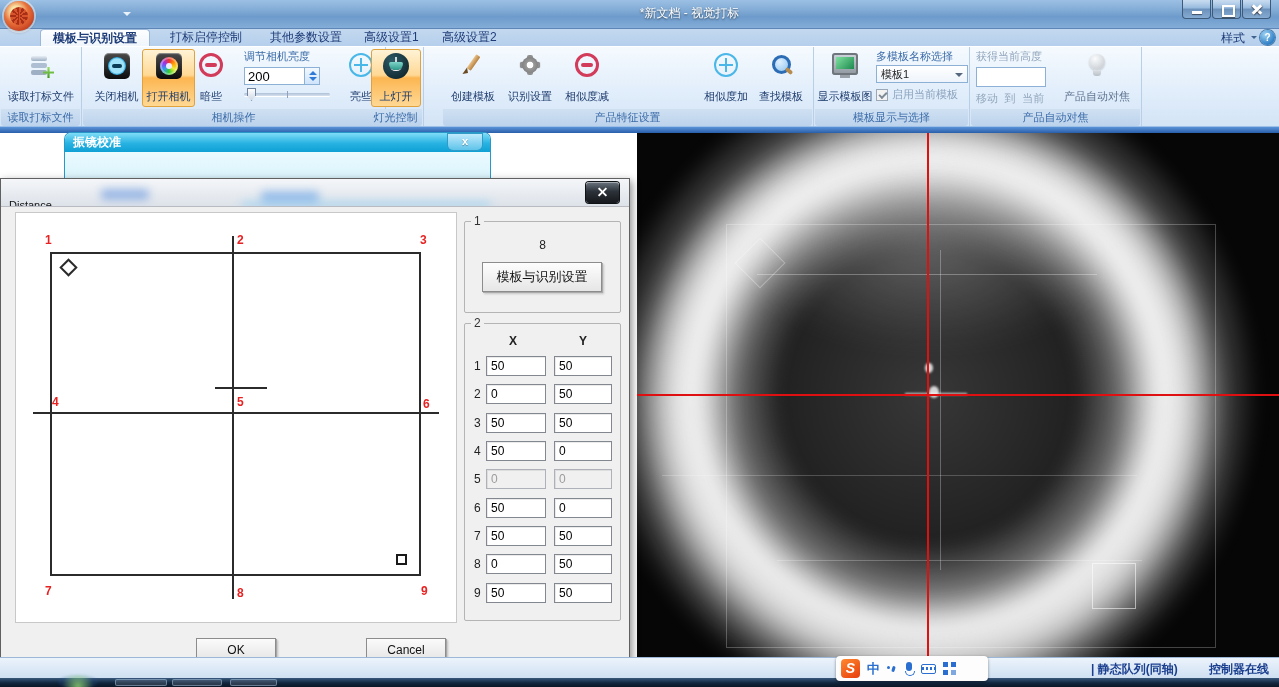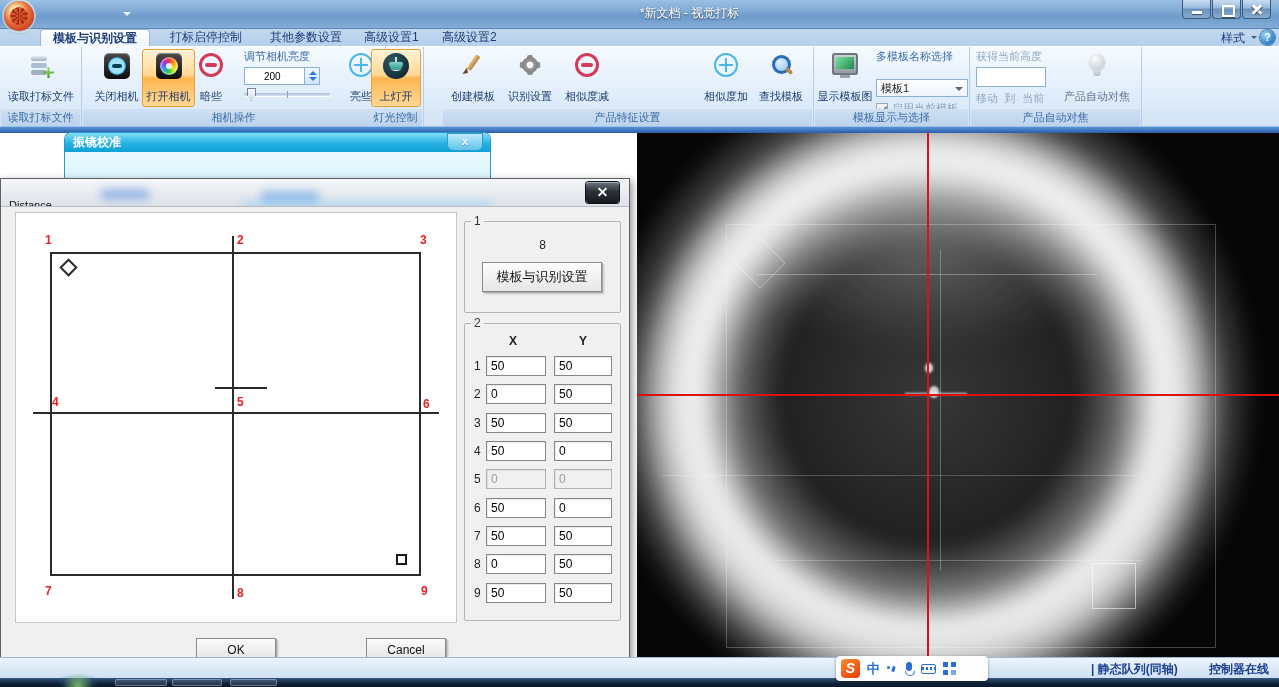--- a/index.html
+++ b/index.html
@@ -102,21 +102,21 @@
     background:linear-gradient(135deg,#7fe0a0,#1c8a4e); }
   .ic-screen::after { content:""; position:absolute; left:8px; bottom:-3px; width:10px; height:3px; background:#9aa1a8; }
   .ic-bulb { width:26px; height:26px; opacity:.75; }
   .ic-bulb::before { content:""; position:absolute; left:5px; top:1px; width:16px; height:16px; border-radius:50%;
     background:radial-gradient(circle at 38% 30%, #fdfdfd, #c2c6ca 75%); box-shadow:0 1px 2px rgba(0,0,0,.25); }
   .ic-bulb::after { content:""; position:absolute; left:9px; top:17px; width:8px; height:6px;
     background:linear-gradient(#d8dbde,#aab0b5); border-radius:1px 1px 3px 3px; }
 
   
   .spinbox { display:flex; height:18px; }
-  .spinbox input { width:60px; height:18px; border:1px solid #8db0d6; border-right:none; font-size:10px; padding-left:19px;
+  .spinbox input { width:60px; height:18px; border:1px solid #8db0d6; border-right:none; font-size:13px; padding-left:3px;
     font-family:inherit; background:#fff; }
   .spinbtn { width:16px; height:18px; border:1px solid #8db0d6; background:linear-gradient(#f2f8ff,#cfe4fa); position:relative; }
   .spinbtn::before { content:""; position:absolute; left:4px; top:3px; border:4px solid transparent; border-bottom-color:#2f7ad6; border-top-width:0; }
   .spinbtn::after { content:""; position:absolute; left:4px; bottom:3px; border:4px solid transparent; border-top-color:#2f7ad6; border-bottom-width:0; }
   .slider { position:absolute; height:3px; background:linear-gradient(#aebfd6,#d7e2f0); border-radius:2px; box-shadow:0 1px 0 #fff; }
   .slider .tick { position:absolute; left:50%; top:-2px; width:1px; height:7px; background:#8fa3bd; }
   .slider .thumb { position:absolute; top:-5px; width:9px; height:13px;
     background:linear-gradient(#fefefe,#cfd9e8); border:1px solid #70849f;
     clip-path:polygon(0 0,100% 0,100% 55%,50% 100%,0 55%); }
   .selectbox { position:relative; height:18px; border:1px solid #8db0d6; background:linear-gradient(#fff,#eef4fb); font-size:11px; color:#222;
@@ -335,21 +335,21 @@
       <div class="rgroup-label">产品特征设置</div>
     </div>
 
     <div class="rgroup" style="left:814px;width:156px">
       <div class="rbtn" style="left:3px;width:56px">
         <div class="ic ic-screen"></div>
         <div class="cap">显示模板图</div>
       </div>
       <div class="rpanel" style="left:62px;width:92px">
         <div class="plabel">多模板名称选择</div>
-        <div class="selectbox" style="margin-top:15px">
+        <div class="selectbox" style="margin-top:1px">
           <span>模板1</span>
           <span class="dd"></span>
         </div>
         <div class="chkrow">
           <span class="chk"></span>
           <span>启用当前模板</span>
         </div>
       </div>
       <div class="rgroup-label">模板显示与选择</div>
     </div>

